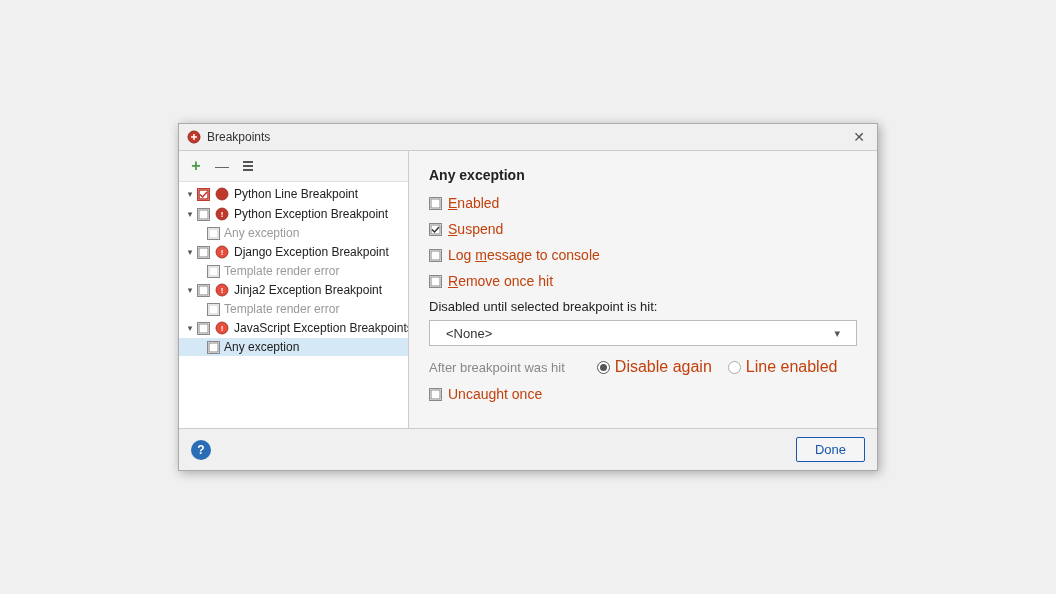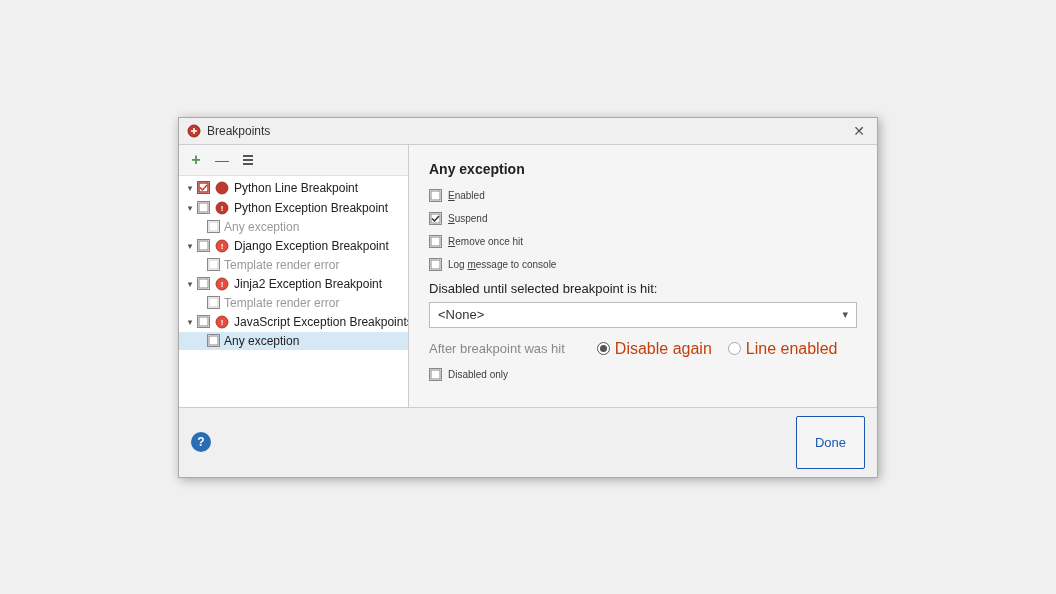--- a/index.html
+++ b/index.html
@@ -174,42 +174,42 @@
       display: inline-flex;
       align-items: center;
       justify-content: center;
       font-size: 10px;
       flex-shrink: 0;
     }
     .option-checkbox.checked {
       background: #fff;
     }
     .option-label {
-      font-size: 10px;
-      color: #404040;
+      font-size: 14px;
+      color: #c2410c;
     }
     .option-label u {
       text-decoration: underline;
     }
     .separator-label {
       font-size: 13px;
       color: #222;
       margin: 8px 0 6px 0;
     }
     .dropdown-row {
       display: flex;
       align-items: center;
       margin-bottom: 12px;
     }
     .dropdown {
       flex: 1;
       height: 26px;
       border: 1px solid #bbb;
       background: #fff;
-      padding: 0 8px;
+      padding: 0 16px;
       font-size: 13px;
       color: #333;
       display: flex;
       align-items: center;
       justify-content: space-between;
       cursor: pointer;
     }
     .dropdown-arrow {
       font-size: 11px;
       color: #555;
@@ -273,21 +273,21 @@
       font-weight: bold;
       display: flex;
       align-items: center;
       justify-content: center;
       cursor: pointer;
     }
     .done-btn {
       background: #f5f5f5;
       border: 1px solid #1a56b0;
       color: #1a56b0;
-      padding: 18px 18px;
+      padding: 4px 18px;
       font-size: 13px;
       cursor: pointer;
       border-radius: 2px;
     }
   </style>
 </head>
 <body>
 
 <div class="dialog-window">
 
@@ -459,30 +459,30 @@
         </span>
         <span class="option-label"><u>S</u>uspend</span>
       </div>
 
       <div class="option-row">
         <span class="option-checkbox">
           <svg width="11" height="11" viewBox="0 0 11 11">
             <rect x="1" y="1" width="9" height="9" fill="none" stroke="#888" stroke-width="1"></rect>
           </svg>
         </span>
-        <span class="option-label"><u>R</u>emove once hit</span>
+        <span class="option-label">Log <u>m</u>essage to console</span>
       </div>
 
       <div class="option-row">
         <span class="option-checkbox">
           <svg width="11" height="11" viewBox="0 0 11 11">
             <rect x="1" y="1" width="9" height="9" fill="none" stroke="#888" stroke-width="1"></rect>
           </svg>
         </span>
-        <span class="option-label">Log <u>m</u>essage to console</span>
+        <span class="option-label"><u>R</u>emove once hit</span>
       </div>
 
       <div style="margin: 6px 0 6px 0;">
         <span class="separator-label">Disabled until selected breakpoint is hit:</span>
       </div>
 
       <div class="dropdown-row">
         <div class="dropdown">
           <span>&lt;None&gt;</span>
           <span class="dropdown-arrow">▾</span>
@@ -500,21 +500,21 @@
           <span class="radio-text">Line enabled</span>
         </div>
       </div>
 
       <div class="option-row">
         <span class="option-checkbox">
           <svg width="11" height="11" viewBox="0 0 11 11">
             <rect x="1" y="1" width="9" height="9" fill="none" stroke="#888" stroke-width="1"></rect>
           </svg>
         </span>
-        <span class="option-label">Disabled only</span>
+        <span class="option-label">Uncaught once</span>
       </div>
     </div>
   </div>
 
   <div class="dialog-footer">
     <div class="help-circle">?</div>
     <button class="done-btn">Done</button>
   </div>
 </div>
 

